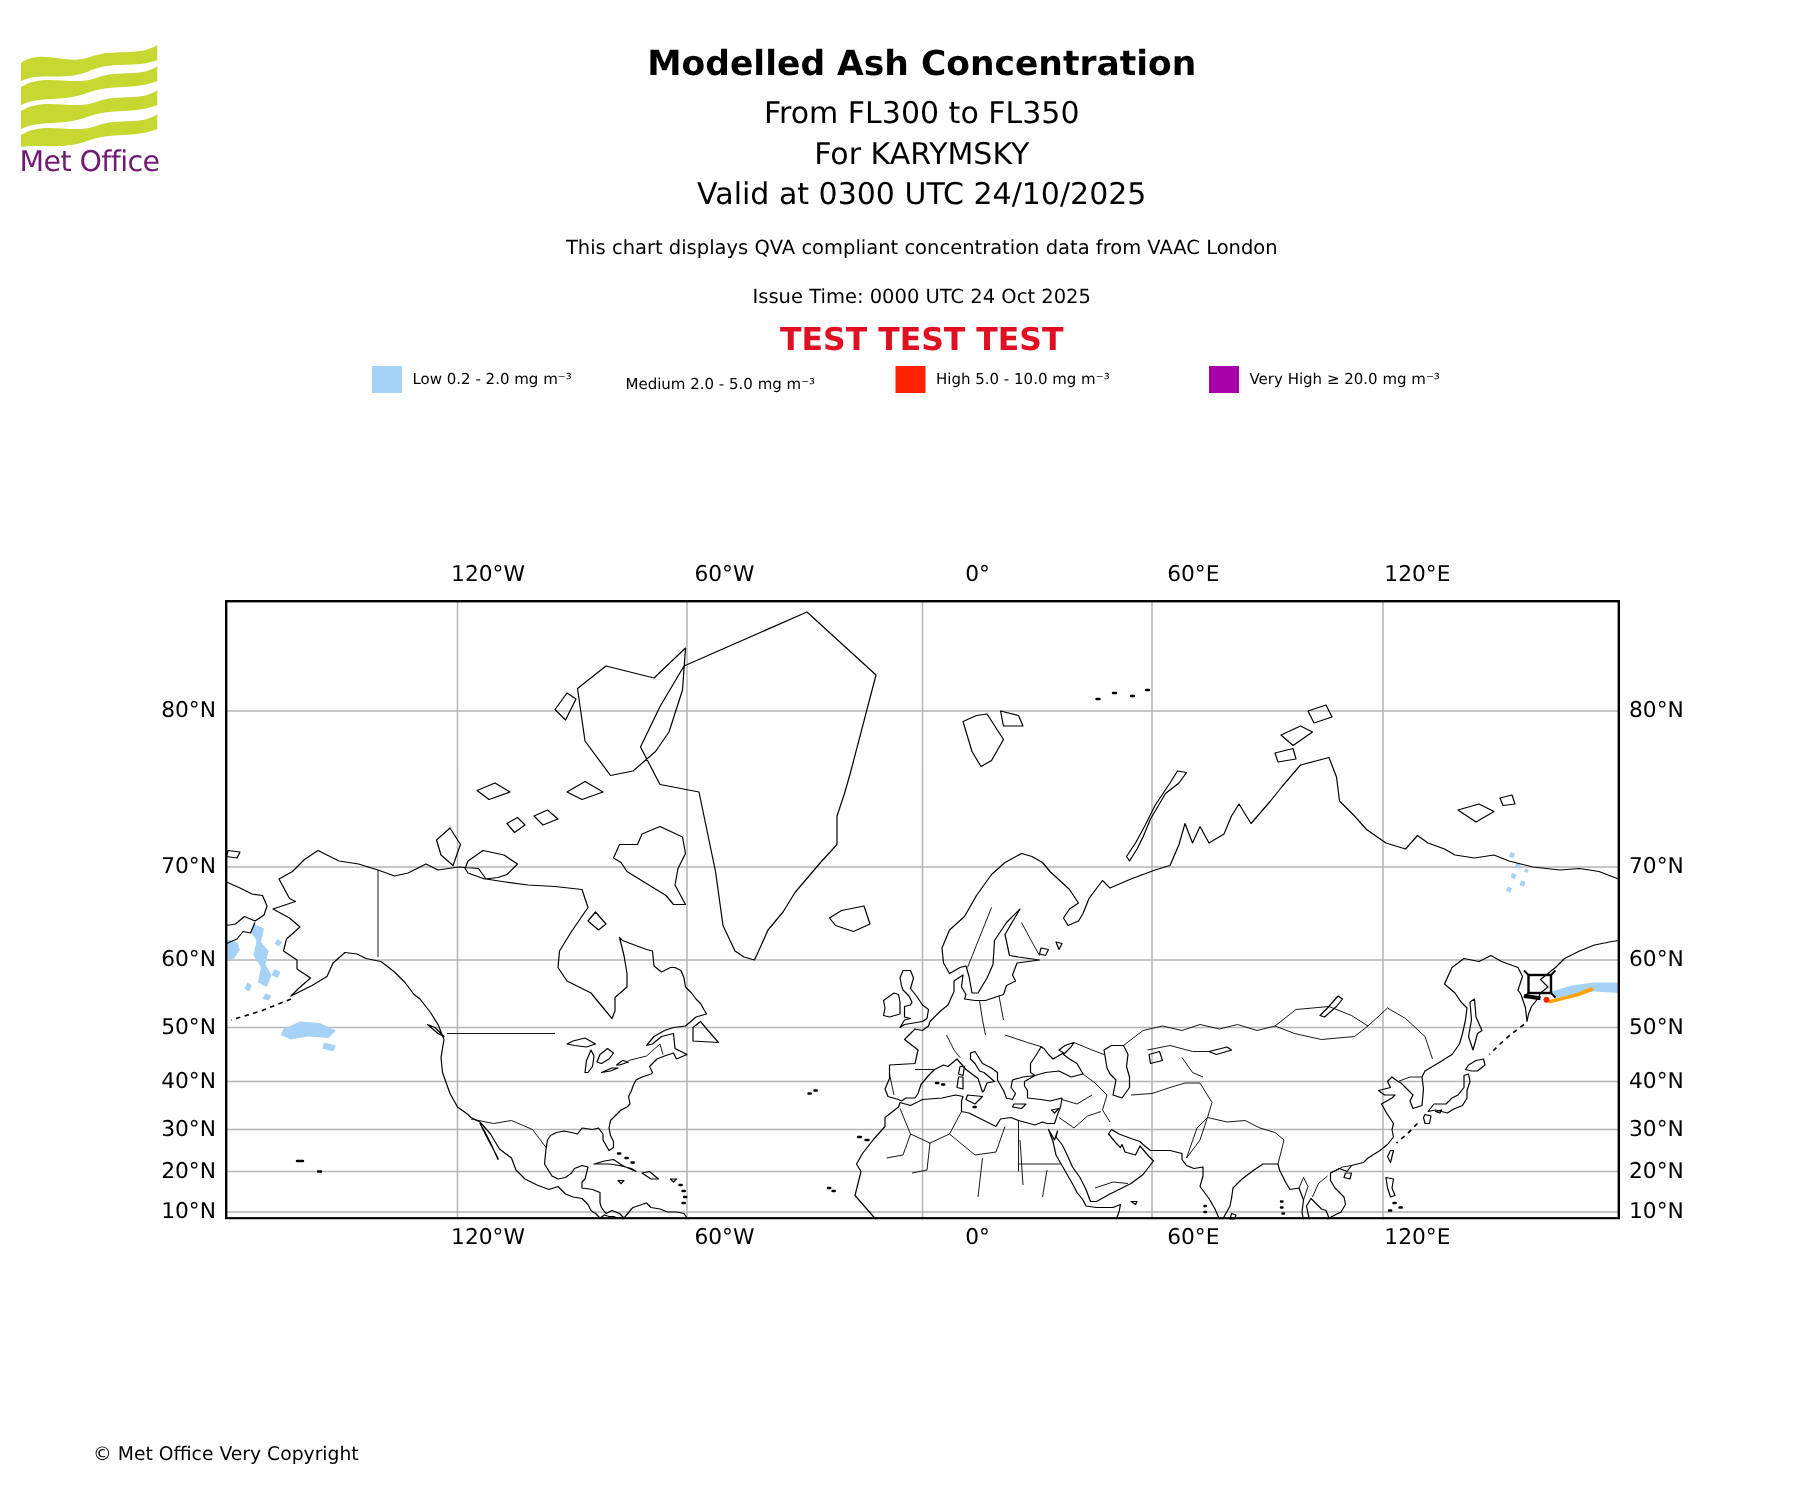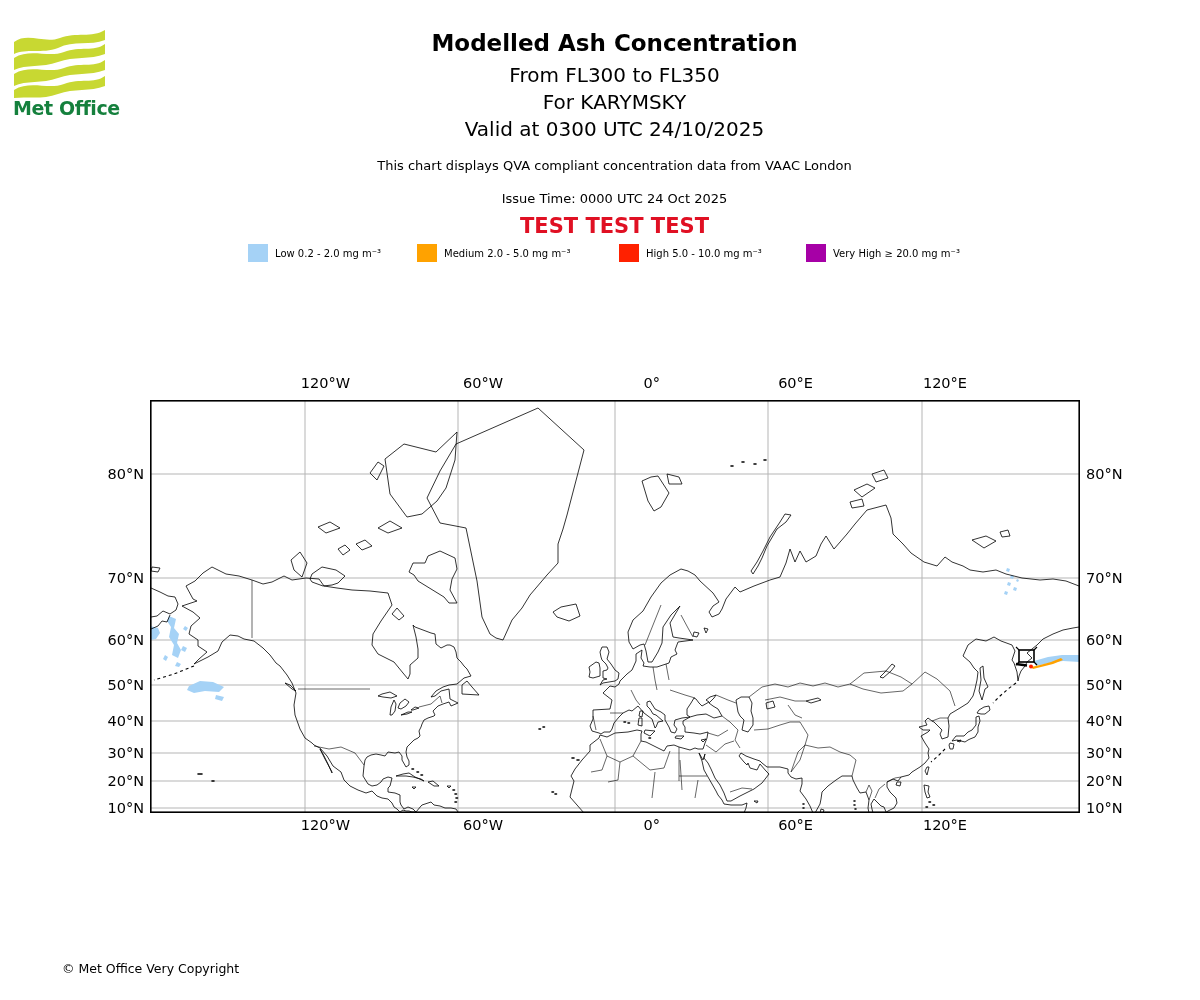--- a/index.html
+++ b/index.html
@@ -15,21 +15,21 @@
   .issue{top:191px;font-size:13px;}
   .test{top:214px;font-size:21px;font-weight:bold;}
   .legend-item{top:244px;height:18px;display:flex;align-items:center;gap:7px;}
   .swatch{width:20px;height:18px;display:inline-block;}
   .legend-label{font-size:10px;white-space:nowrap;}
   .axis-label{font-size:14.5px;line-height:20px;height:20px;}
   .axis-top,.axis-bottom{width:90px;text-align:right;margin-left:-45px;}
   .axis-left{width:80px;text-align:right;}
   .axis-right{width:80px;text-align:left;}
   .footer{left:62px;top:961px;font-size:12.5px;}
-  .logo-text{left:13px;top:97px;font-size:19px;font-weight:bold;color:#15803d;letter-spacing:-0.4px;}
+  .logo-text{left:13px;top:97px;font-size:19px;font-weight:normal;color:#701a75;letter-spacing:-0.4px;}
   svg{display:block;}
 </style>
 </head>
 <body>
 
 <div class="abs" style="left:14px;top:28px;">
   <svg width="91" height="70" viewBox="0 0 91 70">
     <g fill="#c8d832">
       <path d="M0,14 C14,4 30,16 46,10 C62,4 78,10 91,2 L91,12 C76,18 60,12 44,20 C28,26 12,20 0,26 Z"></path>
       <path d="M0,30 C16,20 34,30 50,24 C66,18 80,24 91,16 L91,26 C76,32 60,28 44,34 C28,40 12,36 0,42 Z"></path>
@@ -45,25 +45,25 @@
 <div class="abs center-block sub2">For KARYMSKY</div>
 <div class="abs center-block sub3">Valid at 0300 UTC 24/10/2025</div>
 <div class="abs center-block note">This chart displays QVA compliant concentration data from VAAC London</div>
 <div class="abs center-block issue">Issue Time: 0000 UTC 24 Oct 2025</div>
 <div class="abs center-block test" style="color: rgb(224, 16, 35);">TEST TEST TEST</div>
 
 <div class="abs legend-item" style="left:248px;">
   <span class="swatch" style="background: rgb(165, 210, 246);"></span>
   <span class="legend-label">Low 0.2 - 2.0 mg m⁻³</span>
 </div>
-<div class="abs legend-item" style="left:417px;">
+<div class="abs legend-item" style="left:417px;flex-direction:column;">
   <span class="swatch" style="background: rgb(255, 162, 0);"></span>
   <span class="legend-label">Medium 2.0 - 5.0 mg m⁻³</span>
 </div>
-<div class="abs legend-item" style="left:619px;text-align:right;">
+<div class="abs legend-item" style="left:597px;text-align:right;">
   <span class="swatch" style="background: rgb(255, 33, 0);"></span>
   <span class="legend-label">High 5.0 - 10.0 mg m⁻³</span>
 </div>
 <div class="abs legend-item" style="left:806px;">
   <span class="swatch" style="background: rgb(166, 0, 166);"></span>
   <span class="legend-label">Very High ≥ 20.0 mg m⁻³</span>
 </div>
 
 <div class="abs axis-label axis-top" style="left:305px;top:373px;">120°W</div>
 <div class="abs axis-label axis-top" style="left:458px;top:373px;">60°W</div>

